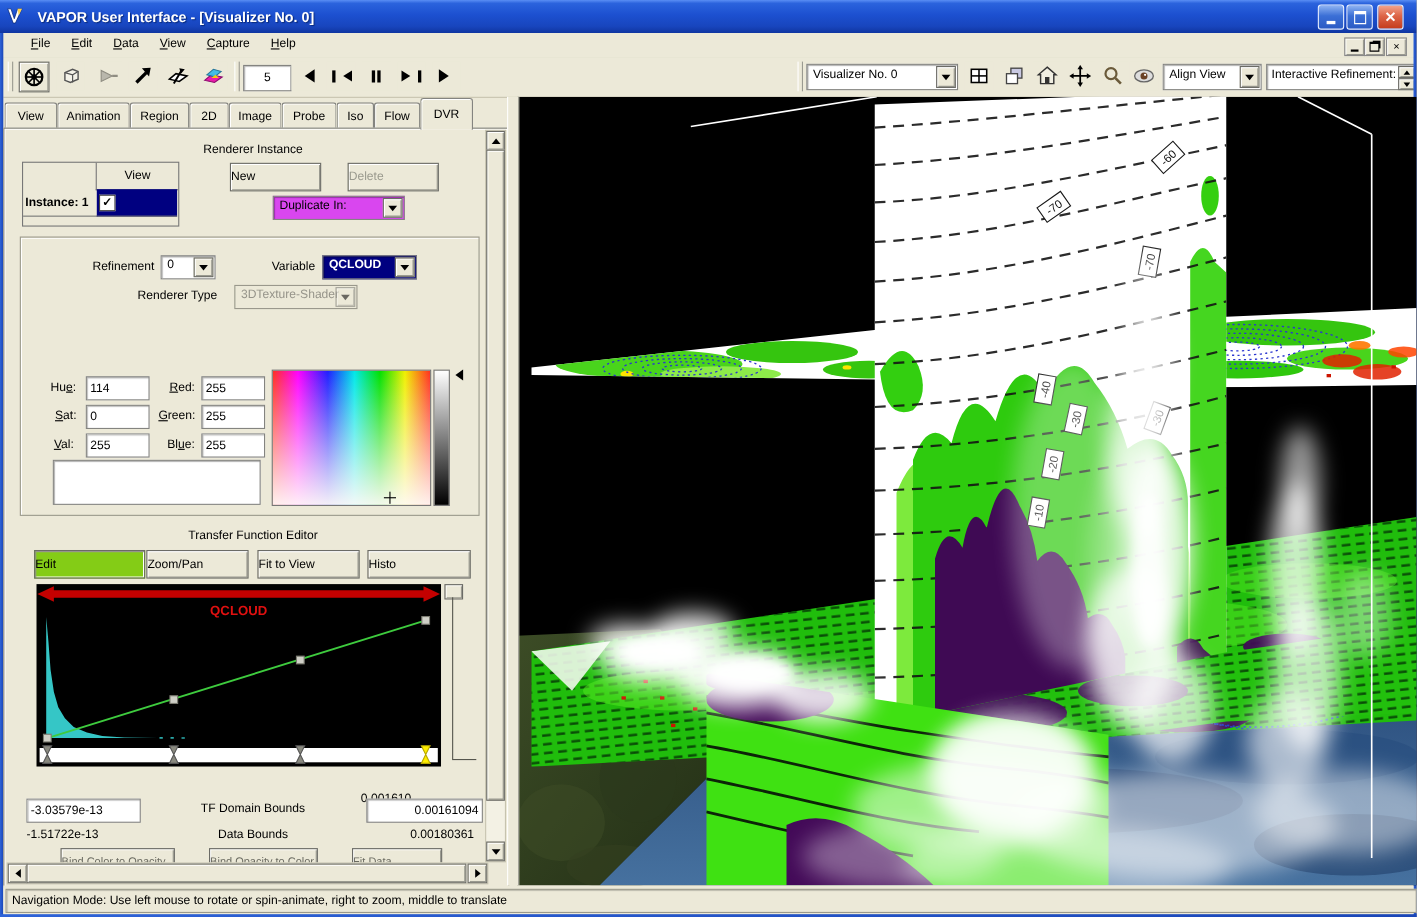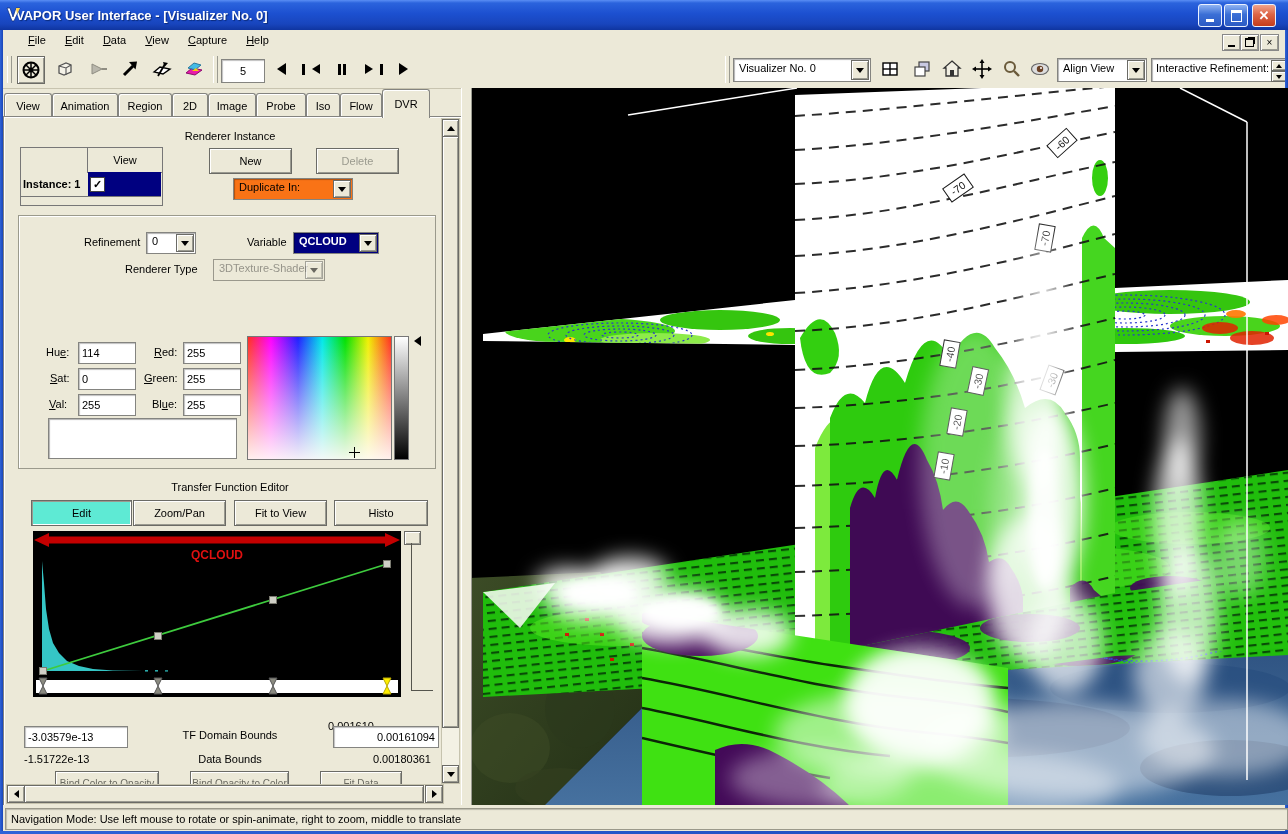--- a/index.html
+++ b/index.html
@@ -24,22 +24,22 @@
   .menu-item{display:inline-block;padding:4px 8px 3px 8px;}
   .mdi-btn{width:17px;height:15px;background:#ece9d8;border:1px solid #888;
     box-shadow:inset 1px 1px 0 #fff, inset -1px -1px 0 #9a9a90;display:flex;align-items:center;justify-content:center;font-size:10px;line-height:10px;}
   .glyph-min2{width:7px;height:2px;background:#000;margin-top:7px;}
   .glyph-rest{width:7px;height:6px;border:1px solid #000;border-top:2px solid #000;box-shadow:2px -2px 0 -1px #000;}
   
   #toolbar{left:3px;top:52px;width:1282px;height:36px;background:#ece9d8;border-bottom:1px solid #c8c4b0;}
   .grip{position:absolute;top:4px;width:3px;height:27px;border-left:1px solid #fff;border-right:1px solid #9a9a90;}
   .tbtn{position:absolute;top:4px;width:26px;height:26px;display:flex;align-items:center;justify-content:center;background:#ece9d8;}
   .raised,.btn{background:#ece9d8;border:1px solid #6b6b66;box-shadow:inset 1px 1px 0 #ffffff, inset -1px -1px 0 #9a9a90;}
-  .btn{display:flex;align-items:center;justify-content:center;}
-  .btn.pressed{background:#5eead4;box-shadow:inset 1px 1px 0 #9a9a90, inset -1px -1px 0 #fff;}
+  .btn{display:flex;align-items:center;}
+  .btn.pressed{background:#84cc16;box-shadow:inset 1px 1px 0 #9a9a90, inset -1px -1px 0 #fff;}
   .btn.disabled{color:#9a9a8e;}
   .sunken{background:#fff;border:1px solid #848480;box-shadow:inset 1px 1px 1px rgba(0,0,0,.3);}
   .fld{background:#fff;border:1px solid #848480;box-shadow:inset 1px 1px 1px rgba(0,0,0,.25);
        font-size:11px;padding:2px 3px;display:flex;align-items:center;}
   .cmb-arrow{position:absolute;right:1px;top:1px;bottom:1px;width:16px;background:#ece9d8;
     border:1px solid #6b6b66;box-shadow:inset 1px 1px 0 #fff, inset -1px -1px 0 #9a9a90;
     display:flex;align-items:center;justify-content:center;}
   .tri-down{width:0;height:0;border:4px solid transparent;border-top:5px solid #000;margin-top:4px;}
   .tri-up{width:0;height:0;border:4px solid transparent;border-bottom:5px solid #000;margin-bottom:4px;}
   .tri-left{width:0;height:0;border:4px solid transparent;border-right:5px solid #000;margin-right:4px;}
@@ -68,21 +68,21 @@
 </head>
 <body>
 
 <div id="window">
 
   <div id="titlebar" class="abs">
     <svg class="abs" style="left:5px;top:6px" width="18" height="18">
       <polygon points="2,2 7,15 9,15 15,2 11,2 8,11 5,2" fill="#fff" stroke="#0a2a7a" stroke-width="0.7"></polygon>
       <polygon points="11,2 15,2 12,8" fill="#ffd34d"></polygon>
     </svg>
-    <span class="title" style="margin-left:16px">VAPOR User Interface - [Visualizer No. 0]</span>
+    <span class="title" style="margin-left:34px">VAPOR User Interface - [Visualizer No. 0]</span>
     <div class="abs" style="right:66px;top:4px">
       <div class="xp-btn">
           <div class="xp-glyph-min"></div>
         </div>
     </div>
     <div class="abs" style="right:40px;top:4px">
       <div class="xp-btn">
           <div class="xp-glyph-max"></div>
         </div>
     </div>
@@ -293,21 +293,21 @@
     <div class="abs" style="left:67px;top:24px;width:73px;height:24px;background:#000080;border-bottom:1px solid #777;display:flex;align-items:center">
       <div class="chk" style="margin-left:2px">✓</div>
     </div>
   </div>
   <div class="btn abs z5" style="left:209px;top:148px;width:81px;height:24px">
       <span>New</span>
     </div>
   <div class="btn abs z5 disabled" style="left:316px;top:148px;width:81px;height:24px">
       <span>Delete</span>
     </div>
-  <div class="abs sunken z5" style="left:233px;top:178px;width:118px;height:20px;background:#f97316">
+  <div class="abs sunken z5" style="left:248px;top:178px;width:118px;height:20px;background:#d946ef">
     <span class="abs" style="left:5px;top:2px">Duplicate In:</span>
     <div class="cmb-arrow">
         <div class="tri-down"></div>
       </div>
   </div>
 
   <div class="grpbox" style="left:18px;top:215px;width:416px;height:252px"></div>
 
   <div class="lbl" style="left:84px;top:236px">Refinement</div>
   <div class="abs sunken z5" style="left:146px;top:232px;width:48px;height:20px;background:#fff">

